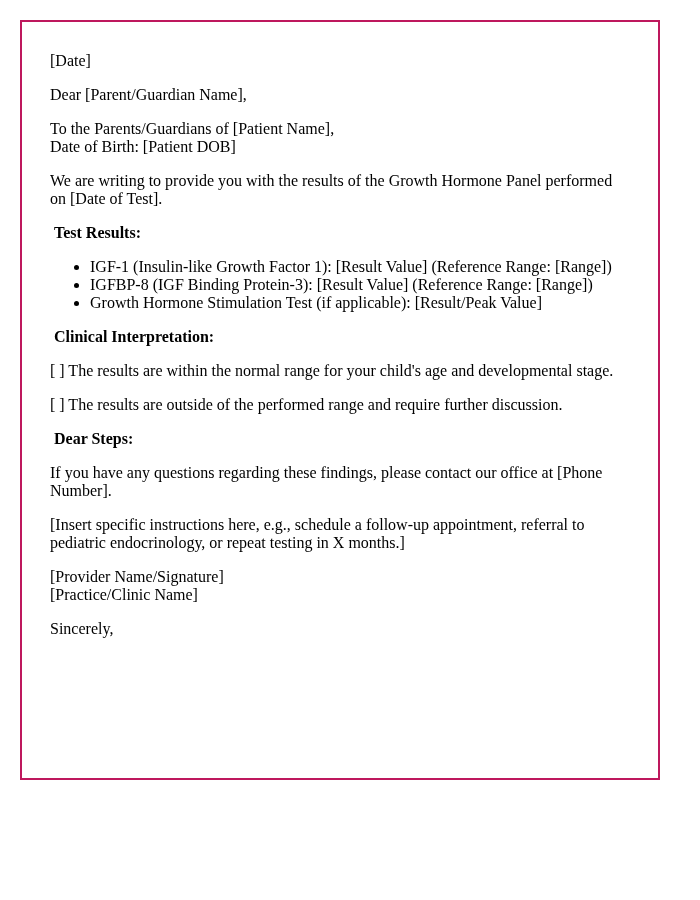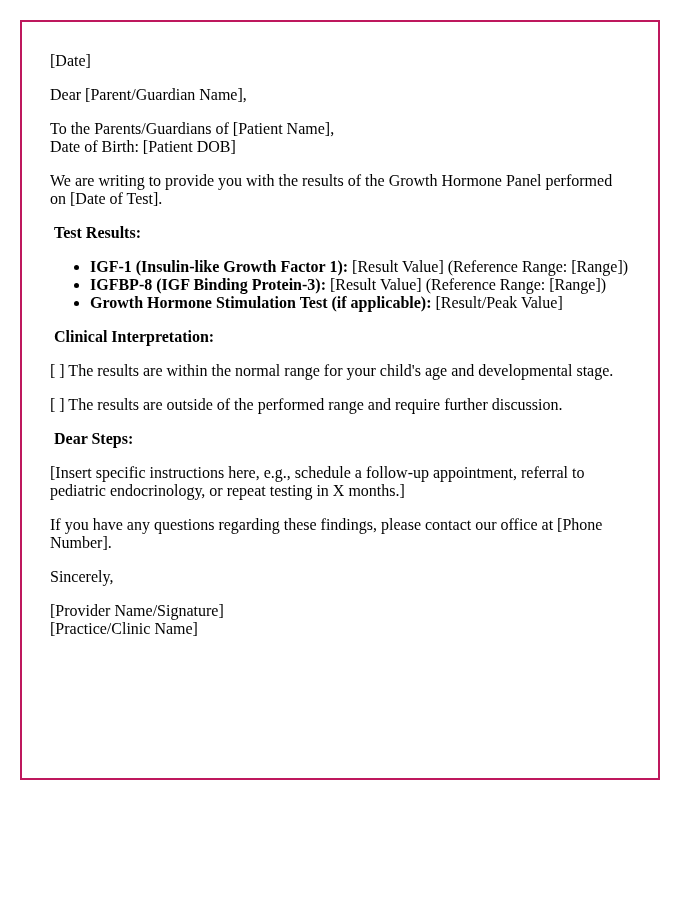--- a/index.html
+++ b/index.html
@@ -35,21 +35,21 @@
     }
     ul.results {
       margin: 0 0 16px 0;
       padding-left: 40px;
       list-style: disc;
     }
     ul.results li {
       margin: 0;
     }
     ul.results li b {
-      font-weight: bold;
+      font-weight: normal;
     }
   </style>
 </head>
 <body>
 
 <div class="letter">
   <p>[Date]</p>
 
   <p>Dear [Parent/Guardian Name],</p>
 
@@ -75,23 +75,23 @@
   </ul>
 
   <p class="heading">Clinical Interpretation:</p>
 
   <p>[ ] The results are within the normal range for your child's age and developmental stage.</p>
 
   <p>[ ] The results are outside of the performed range and require further discussion.</p>
 
   <p class="heading">Dear Steps:</p>
 
-  <p>[Insert specific instructions here, e.g., schedule a follow-up appointment, referral to pediatric endocrinology, or repeat testing in X months.]</p>
-
   <p>If you have any questions regarding these findings, please contact our office at [Phone Number].</p>
 
-  <p>Sincerely,</p>
+  <p>[Insert specific instructions here, e.g., schedule a follow-up appointment, referral to pediatric endocrinology, or repeat testing in X months.]</p>
 
   <p>
     <span>[Provider Name/Signature]</span><br>
     <span>[Practice/Clinic Name]</span>
   </p>
+
+  <p>Sincerely,</p>
 </div>
 
 </body></html>

